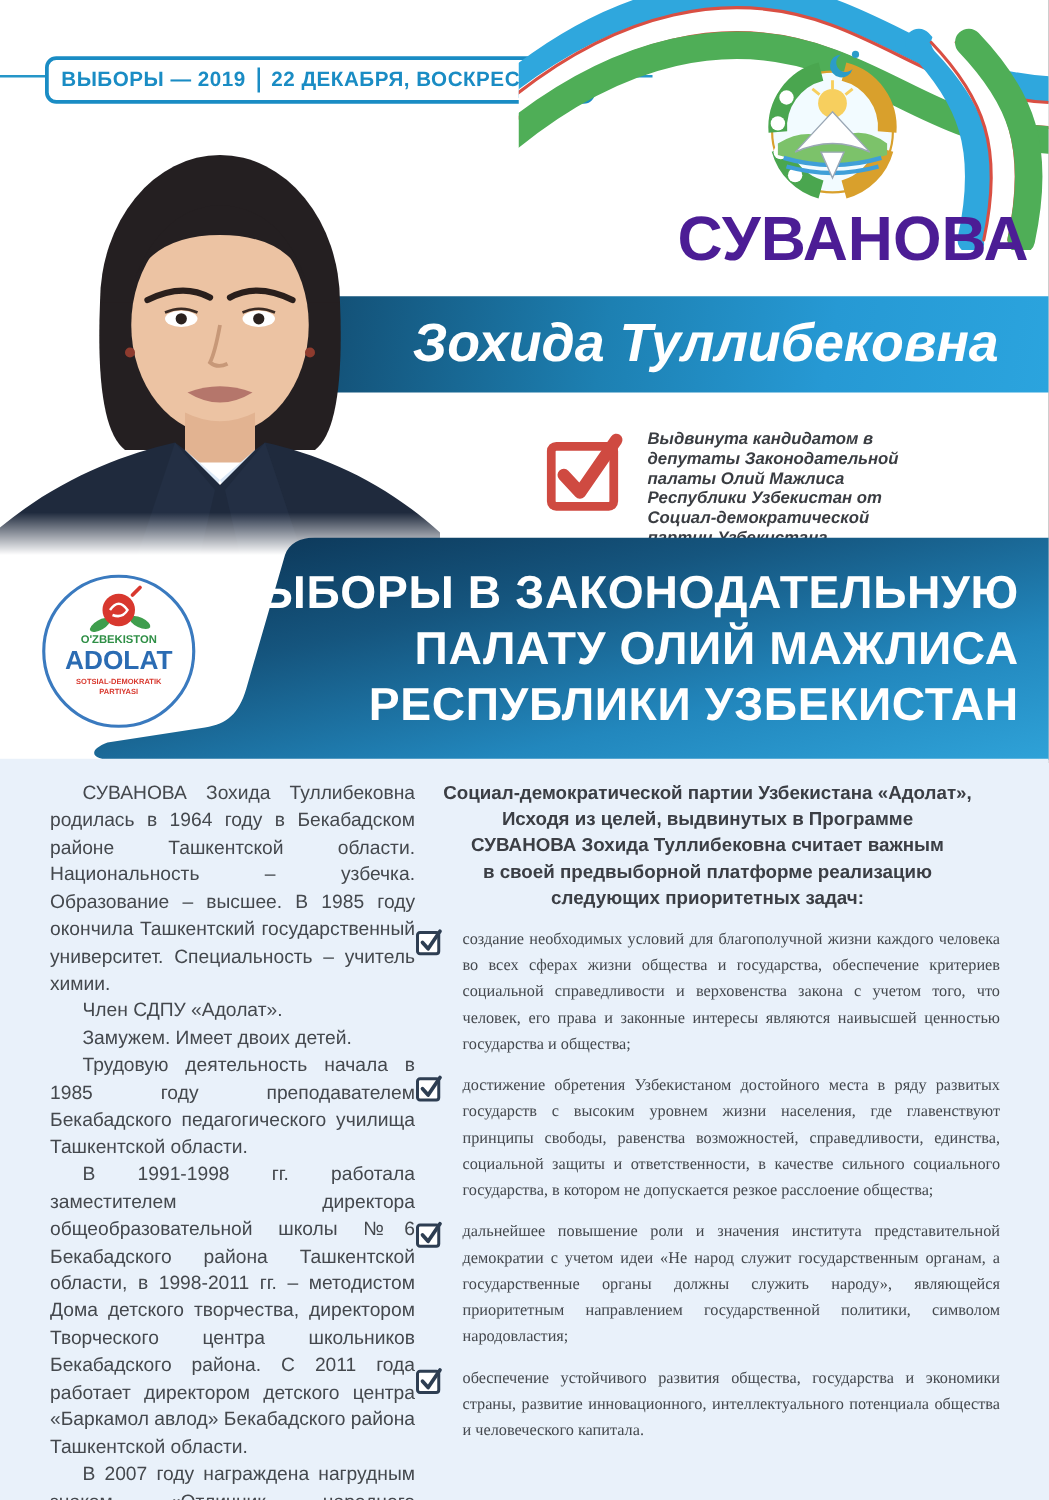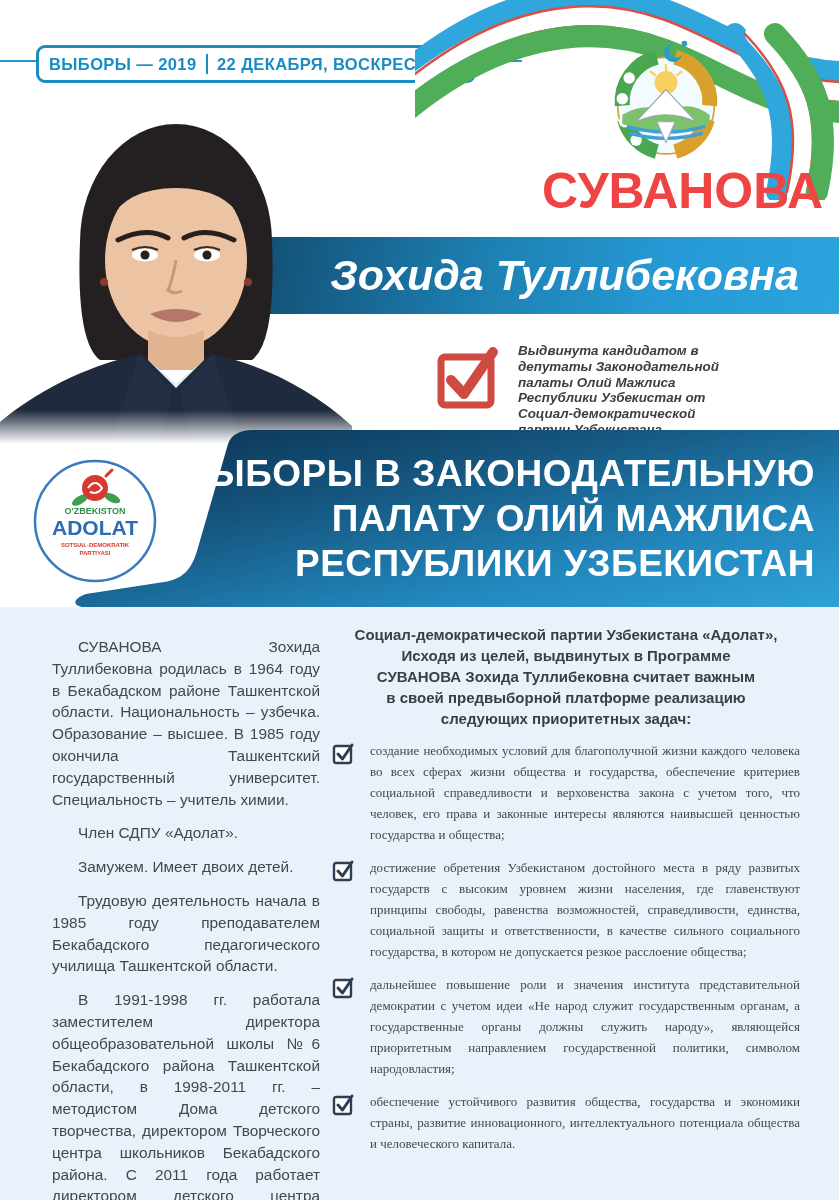--- a/index.html
+++ b/index.html
@@ -17,21 +17,21 @@
   }
   .badge span { color:#1a8cc4; font-weight:bold; font-size:16.5px; letter-spacing:.4px; white-space:nowrap; }
   .badge .divider { width:2.5px; height:20px; background:#1a8cc4; }
 
   .ribbon-wrap { position:absolute; left:415px; top:0; width:424px; height:200px; }
   .emblem-wrap { position:absolute; left:597px; top:32px; width:138px; height:138px; }
 
   
   .surname {
     position:absolute; top:166px; right:16px;
-    font-size:50px; font-weight:800; color:#ef4444; letter-spacing:0px; line-height:1;
+    font-size:50px; font-weight:800; color:#4c1d95; letter-spacing:0px; line-height:1;
   }
   .name-band {
     position:absolute; left:128px; right:0; top:237px; height:77px;
     background:linear-gradient(100deg,#0d334f 0%,#14557c 22%,#1d80b2 50%,#2699d4 75%,#2ba4de 100%);
   }
   .name-band .name {
     display:block; line-height:77px; text-align:right; padding-right:40px;
     font-size:43px; font-weight:800; color:#ffffff; white-space:nowrap;font-style:italic;
   }
 
@@ -53,21 +53,21 @@
     color:#fff; font-weight:800; font-size:37px; line-height:45px; letter-spacing:.5px;
   }
   .logo-wrap { position:absolute; left:32px; top:458px; width:126px; height:126px; }
 
   
   .body-section { position:absolute; left:0; top:607px; width:839px; height:593px; background:#e9f1fa; }
   .bio {
     position:absolute; left:40px; top:17px; width:292px;
     font-size:15.4px; line-height:21.8px; color:#44484d; text-align:justify;
   }
-  .bio p { margin:12px; text-indent:26px; }
+  .bio p { margin:0; text-indent:26px; }
   .platform { position:absolute; left:332px; top:17px; width:468px; color:#44484d; }
   .intro { text-align:center; font-weight:bold; color:#3b3e44; font-size:15px; line-height:21px; }
   .intro div { white-space:nowrap; }
   .items { margin-top:11px; }
   .item { position:relative; padding-left:38px; margin-bottom:12px; text-align:justify; font-size:13px; line-height:21px;font-family:Liberation Serif, serif; }
   .item .box-icon { position:absolute; left:0; top:2px; width:23px; height:23px; }
   .item p { margin:0; }
 </style>
 </head>
 <body>

